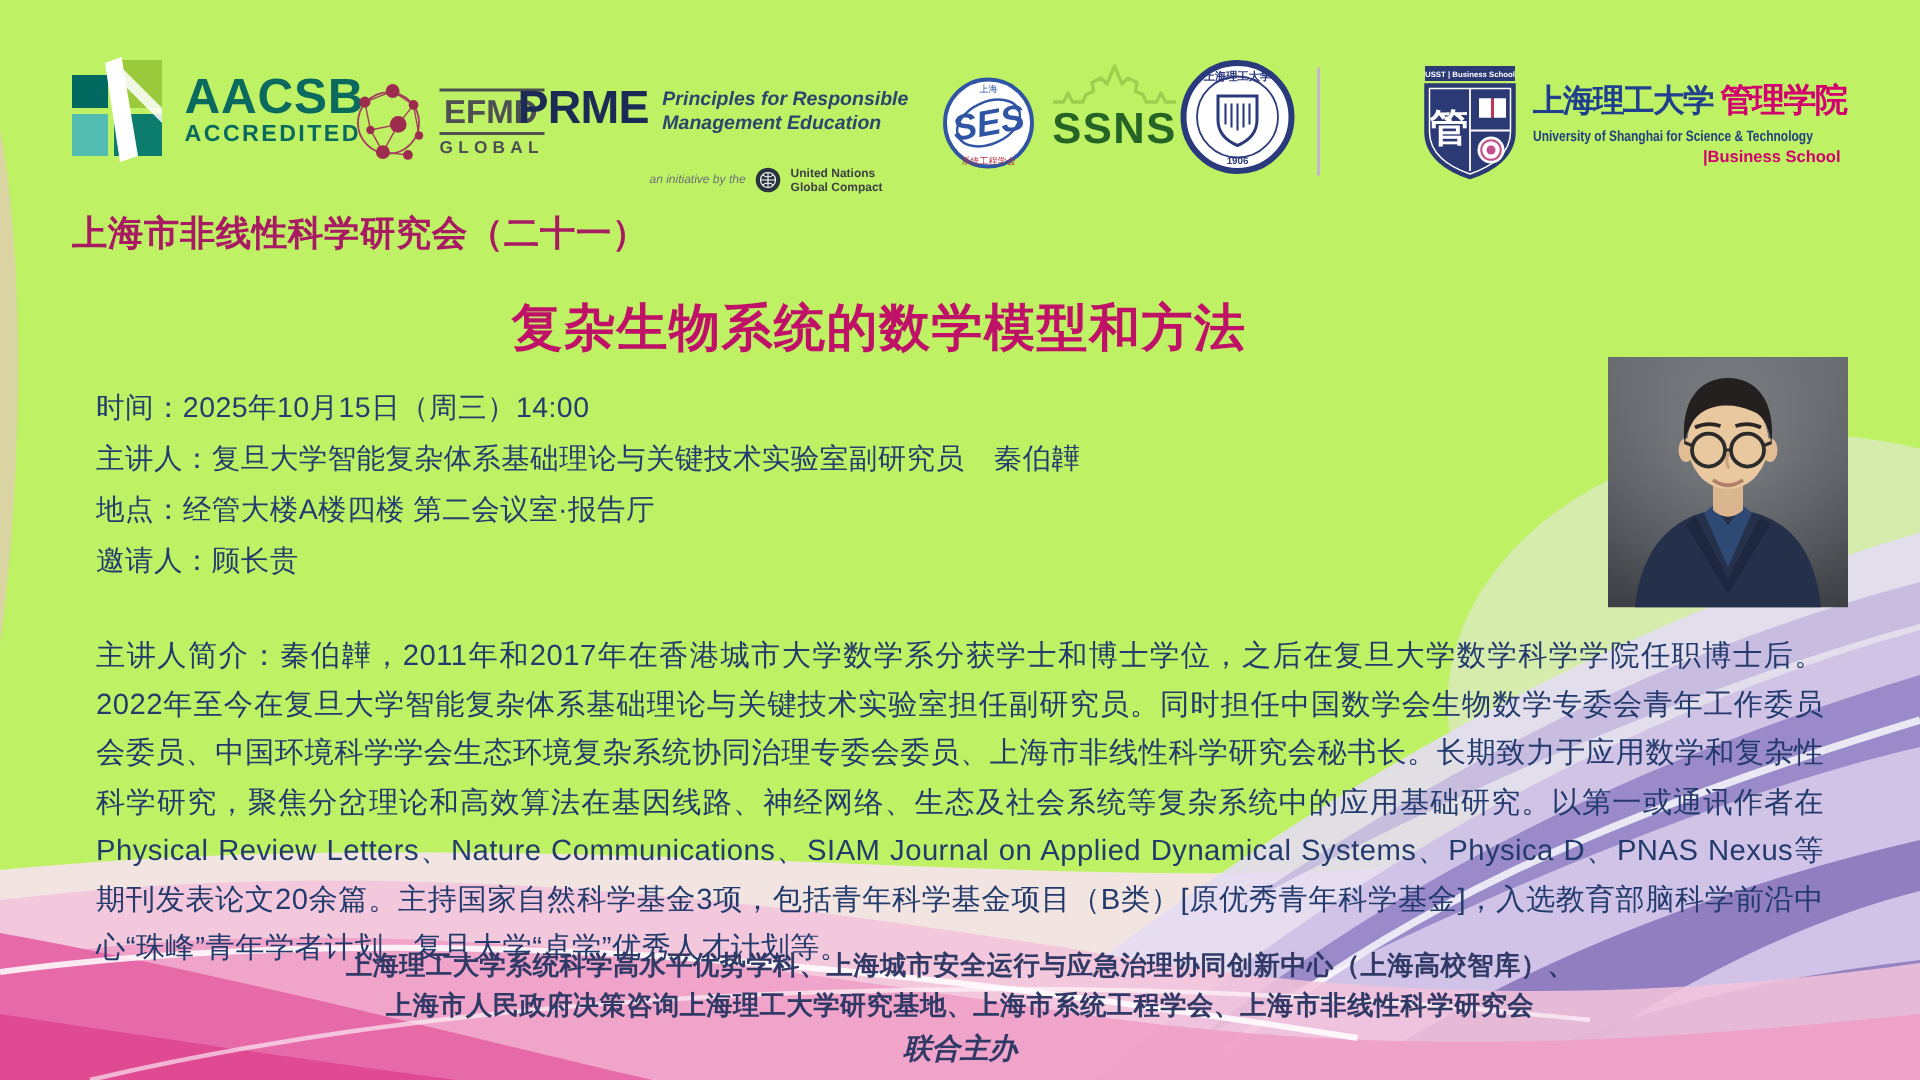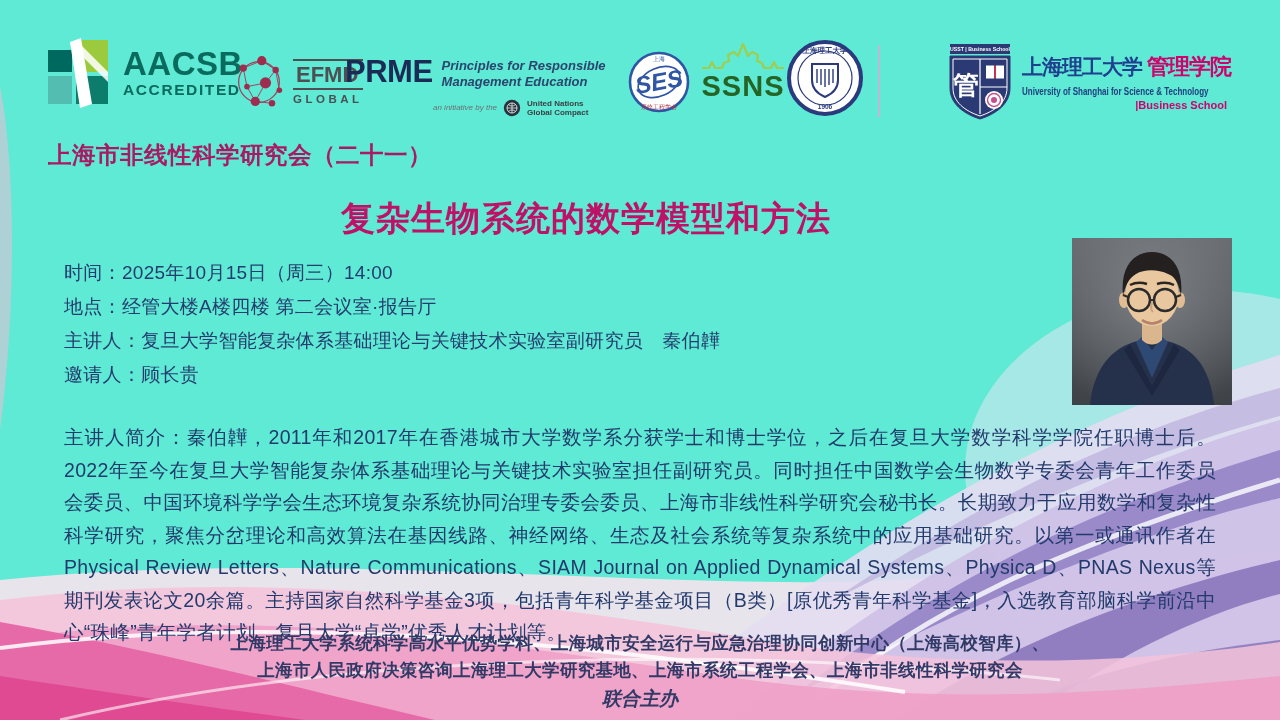--- a/index.html
+++ b/index.html
@@ -1,33 +1,33 @@
 <!DOCTYPE html>
 <html><head>
 <meta charset="utf-8">
 <style>
   html,body{margin:0;padding:0;background:#e9e9e9;}
-  .canvas{position:relative;width:1280px;height:720px;background:#5eead4;overflow:hidden;
+  .canvas{position:relative;width:1280px;height:720px;background:#bef264;overflow:hidden;
           font-family:"Liberation Sans","DejaVu Sans",sans-serif;}
   .bg{position:absolute;left:0;top:0;width:1280px;height:720px;z-index:0;}
   .layer{position:absolute;z-index:2;}
 
   
   .logo-aacsb{left:46px;top:38px;display:flex;align-items:center;gap:13px;}
   .aacsb-title{font-size:33px;font-weight:800;color:#0b6a5e;letter-spacing:.5px;line-height:1;}
   .aacsb-sub{font-size:15.5px;font-weight:700;color:#0b6a5e;letter-spacing:1.6px;margin-top:1px;}
   .logo-efmd{left:234px;top:52px;display:flex;align-items:center;gap:9px;}
   .efmd-word{font-size:22px;font-weight:600;color:#4d4f53;border-top:2px solid #4d4f53;
              border-bottom:2px solid #4d4f53;padding:0 3px;line-height:1.25;}
   .efmd-global{font-size:11.5px;font-weight:600;color:#4d4f53;letter-spacing:3.5px;margin-top:3px;text-align:left;}
   .logo-prme{left:345px;top:57px;width:275px;}
   .prme-top{display:flex;align-items:flex-start;gap:9px;}
   .prme-word{font-size:31px;font-weight:800;color:#1b2b55;line-height:.95;letter-spacing:-.5px;}
   .prme-tag{font-size:13px;font-weight:600;color:#2c456e;line-height:1.25;padding-top:1px;font-style:italic;}
-  .prme-bottom{display:flex;align-items:center;gap:6px;margin-left:88px;margin-top:8px;}
+  .prme-bottom{display:flex;align-items:center;gap:6px;margin-left:88px;margin-top:20px;}
   .prme-init{font-size:8px;font-style:italic;color:#6d7075;}
   .un-text{font-size:8px;font-weight:700;color:#3c3f44;line-height:1.15;}
   .logo-ses{left:627px;top:49px;}
   .logo-ssns{left:700px;top:39px;display:flex;flex-direction:column;align-items:center;}
   .ssns-word{font-size:29px;font-weight:800;color:#266426;letter-spacing:1px;line-height:1;margin-top:1px;}
   .logo-emblem{left:786px;top:36px;}
   .logo-divider{left:878px;top:45px;width:2px;height:72px;background:#c6b5d2;}
   .logo-shield{left:948px;top:44px;}
   .bs-text{left:1022px;top:52px;width:205px;}
   .bs-cn{display:flex;align-items:baseline;white-space:nowrap;}
@@ -194,22 +194,22 @@
     </div>
     <div class="bs-en-univ">University of Shanghai for Science &amp; Technology</div>
     <div class="bs-en-school">|Business School</div>
   </div>
 
   <div class="layer series-title">上海市非线性科学研究会（二十一）</div>
   <div class="layer main-title">复杂生物系统的数学模型和方法</div>
 
   <div class="layer details">
     <div>时间：2025年10月15日（周三）14:00</div>
+    <div>主讲人：复旦大学智能复杂体系基础理论与关键技术实验室副研究员　秦伯韡</div>
     <div>地点：经管大楼A楼四楼 第二会议室·报告厅</div>
-    <div>主讲人：复旦大学智能复杂体系基础理论与关键技术实验室副研究员　秦伯韡</div>
     <div>邀请人：顾长贵</div>
   </div>
 
   <div class="layer photo">
     <svg width="160" height="167" viewBox="0 0 160 167">
       <defs>
         <linearGradient id="pbg" x1="0" y1="0" x2="0" y2="1">
           <stop offset="0" stop-color="#63666b"></stop>
             <stop offset="1" stop-color="#3e4145"></stop>
         </linearGradient>

